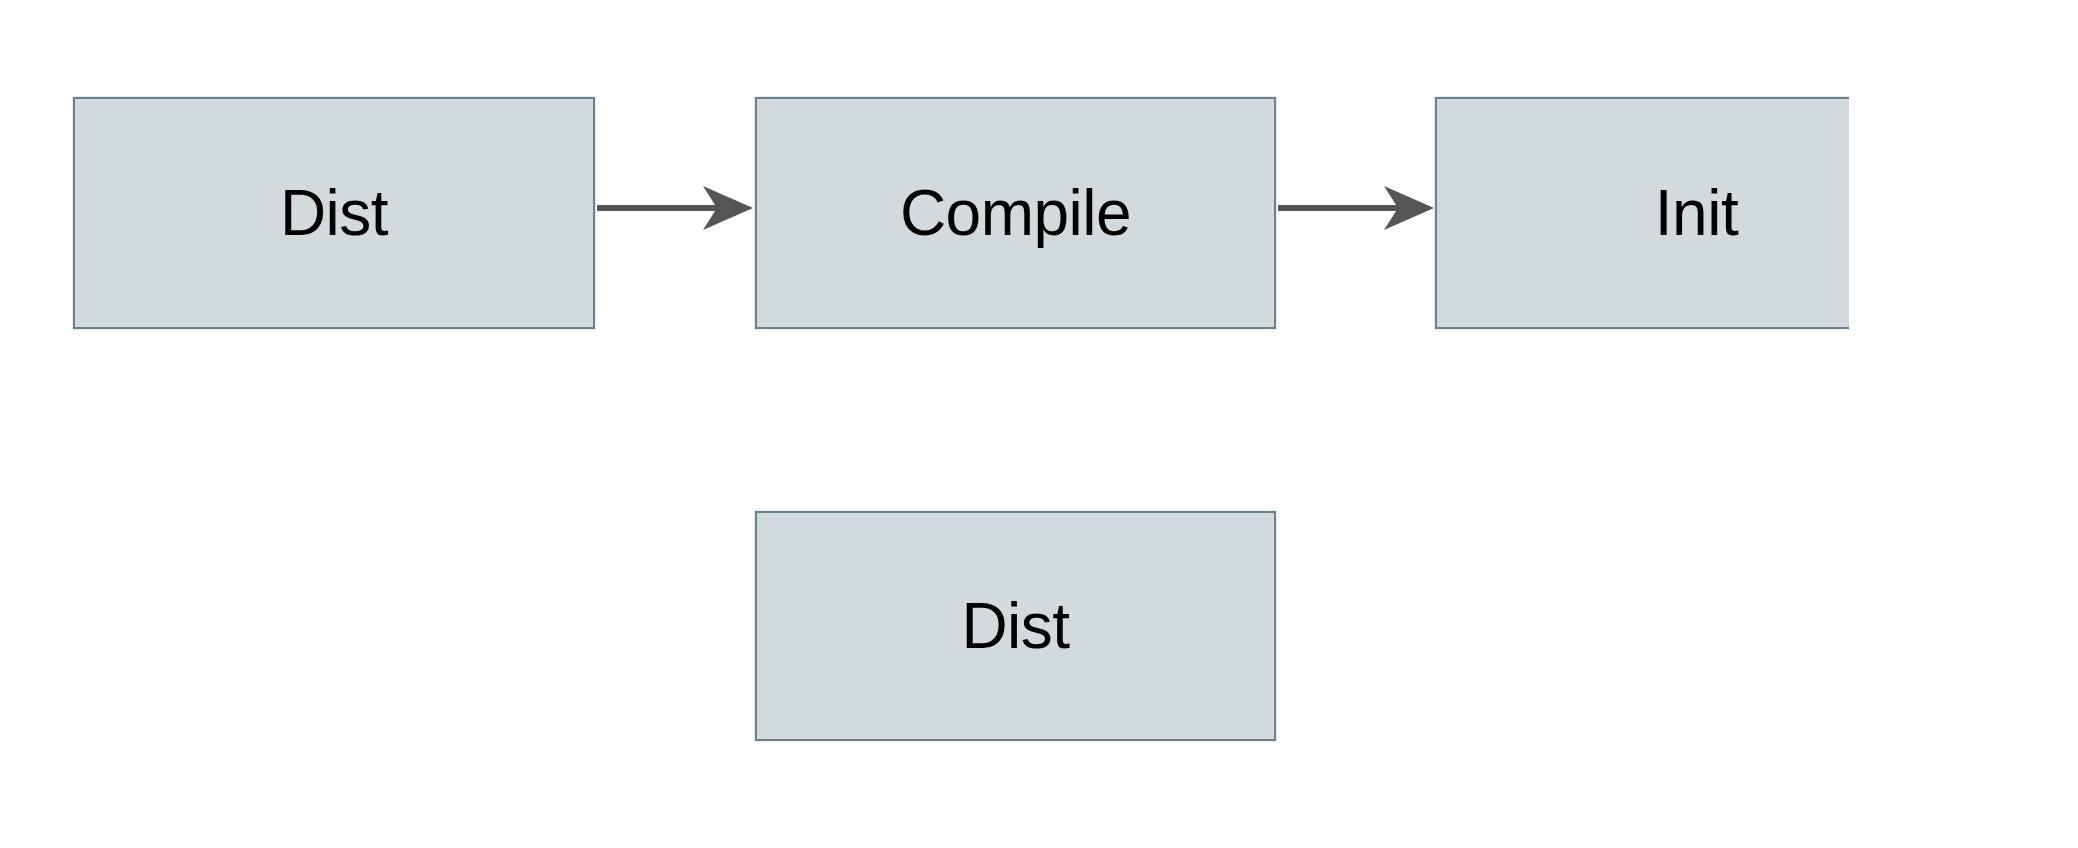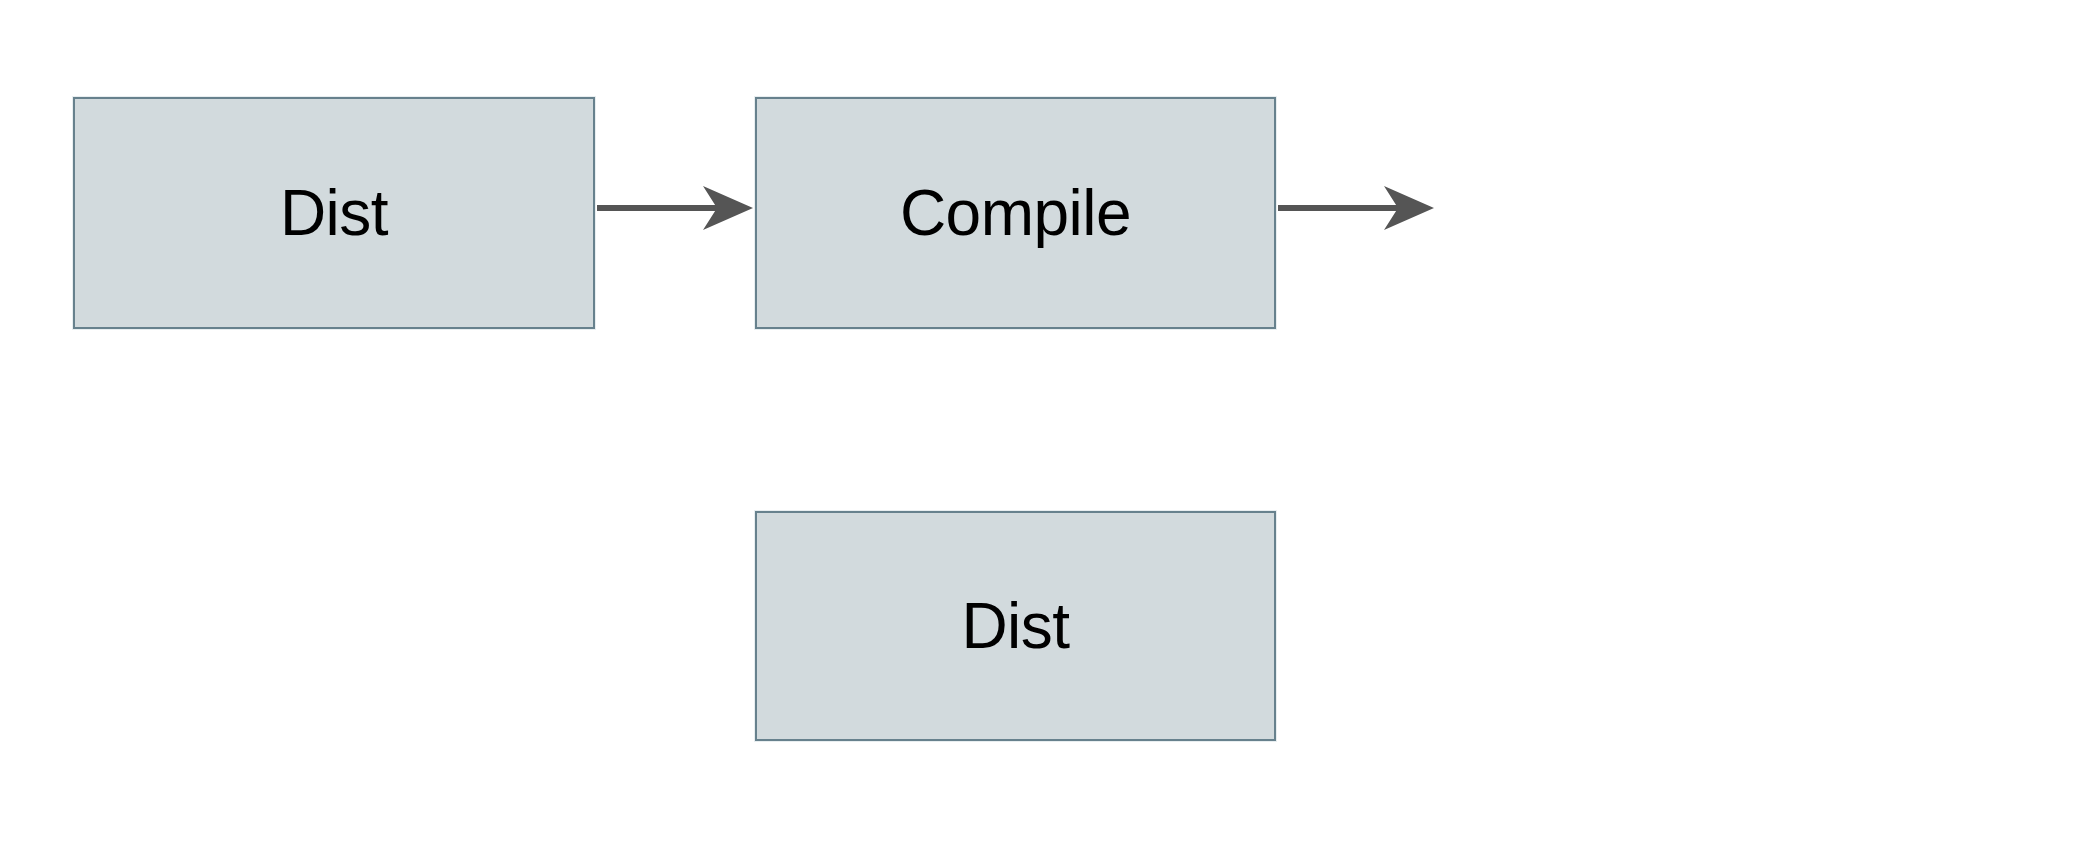--- a/index.html
+++ b/index.html
@@ -66,18 +66,21 @@
   </div>
 
   <div class="node" style="left:73px; top:97px; width:522px; height:232px;">
     <span class="node-label">Dist</span>
   </div>
 
   <div class="node" style="left:755px; top:97px; width:521px; height:232px;text-align:center;">
     <span class="node-label">Compile</span>
   </div>
 
+  <div class="node" style="left:1435px; top:97px; width:523px; height:232px;">
+    <span class="node-label">Init</span>
+  </div>
 
   <div class="node" style="left:755px; top:511px; width:521px; height:230px;">
     <span class="node-label">Dist</span>
   </div>
 
 </div>
 
 </body></html>

